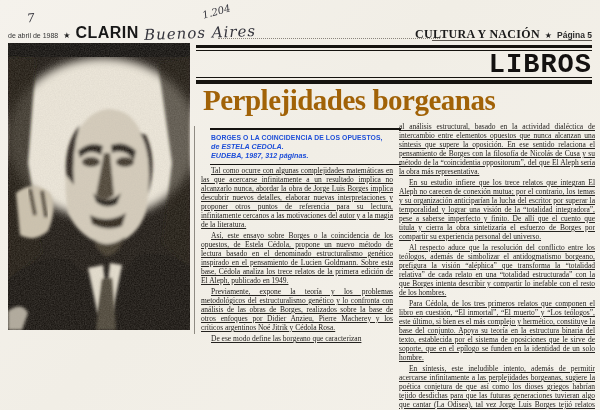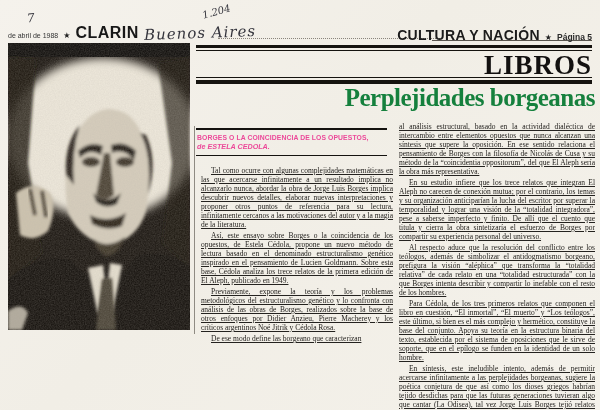--- a/index.html
+++ b/index.html
@@ -15,42 +15,42 @@
   .mh-date{font-family:"Liberation Sans",sans-serif;font-size:7px;color:#333;}
   .mh-star{font-size:8px;color:#222;}
   .mh-paper{font-family:"Liberation Sans",sans-serif;font-weight:bold;font-size:16px;letter-spacing:.5px;color:#181818;}
   .hand{font-family:"DejaVu Serif",serif;font-style:italic;color:#34343c;}
   .hand-city{font-size:15px;transform:rotate(-2deg);letter-spacing:1px;}
   .hand-day{left:27px;top:11px;font-size:12px;transform:rotate(-6deg);}
   .hand-number{left:202px;top:6px;font-size:10px;transform:rotate(-16deg);}
   .leader{left:218px;top:37px;width:222px;border-bottom:1.5px dotted #8a857c;height:1px;}
   .right-rule{left:432px;top:40px;width:160px;height:1px;background:#5a564f;}
   .masthead-right{right:8px;top:27px;display:flex;align-items:baseline;gap:5px;white-space:nowrap;}
-  .mh-section{font-family:Liberation Sans, sans-serif;font-weight:bold;font-size:14px;letter-spacing:.3px;color:#1b1b1b;}
+  .mh-section{font-family:Liberation Serif, serif;font-weight:bold;font-size:12px;letter-spacing:.3px;color:#1b1b1b;}
   .mh-page{font-family:"Liberation Sans",sans-serif;font-size:8.5px;font-weight:bold;color:#2a2a2a;}
 
   
   .rule{background:#15130f;}
   .libros-rule-a{left:196px;top:45px;right:8px;height:2.5px;}
   .libros-rule-b{left:196px;top:50px;right:8px;height:1px;}
   .libros{right:8px;top:50px;width:395px;text-align:right;
-    font-family:Liberation Serif, serif;font-weight:bold;font-size:27px;letter-spacing:1px;color:#131110;}
+    font-family:Liberation Mono, monospace;font-weight:bold;font-size:27px;letter-spacing:1px;color:#131110;}
   .libros-rule-c{left:196px;top:77px;right:8px;height:1px;}
   .libros-rule-d{left:196px;top:80px;right:8px;height:3.5px;}
 
   
   .photo{left:8px;top:43px;width:182px;height:287px;}
   .photo svg{display:block;}
 
   
   .vsep{left:194px;top:126px;width:1px;height:208px;background:#8f8b83;}
-  .title{left:203px;top:84px;width:392px;margin:0;text-align:right;white-space:nowrap;
-    font-family:"Liberation Serif",serif;font-weight:bold;font-size:25px;letter-spacing:-.5px;color:#15803d;}
-  .credit{left:196px;top:128px;width:190px;border-top:2.5px solid #14120f;border-bottom:1.5px solid #14120f;
-    padding:3px 0 4px 1px;font-family:"Liberation Sans",sans-serif;font-weight:bold;color:#ec4899;}
+  .title{left:203px;top:84px;width:392px;margin:0;text-align:left;white-space:nowrap;
+    font-family:"Liberation Serif",serif;font-weight:bold;font-size:29px;letter-spacing:-.5px;color:#a16207;}
+  .credit{left:210px;top:128px;width:190px;border-top:2.5px solid #14120f;border-bottom:1.5px solid #14120f;
+    padding:3px 0 4px 1px;font-family:"Liberation Sans",sans-serif;font-weight:bold;color:#1d4ed8;}
   .credit-book{font-size:6.8px;letter-spacing:.1px;line-height:9px;}
   .credit-author,.credit-pub{font-size:7.2px;font-style:italic;line-height:9px;}
 
   .col{font-size:7.5px;line-height:9px;text-align:justify;color:#24221f;text-decoration:underline;}
   .col p{margin:0 0 2px 0;text-indent:10px;}
   .col p.noindent{text-indent:0;}
   .col-left{left:201px;top:166px;width:192px;}
   .col-right{left:399px;top:122px;width:196px;}
   .byline{margin-top:4px;text-align:right;padding-right:24px;font-weight:bold;font-size:8.5px;color:#181613;}
 </style>
@@ -121,20 +121,21 @@
     <rect width="182" height="287" filter="url(#grain)" opacity="0.3"></rect>
   </svg>
 </div>
 
 <div class="abs vsep"></div>
 <h1 class="abs title">Perplejidades borgeanas</h1>
 
 <div class="abs credit">
   <div class="credit-book">BORGES O LA COINCIDENCIA DE LOS OPUESTOS,</div>
   <div class="credit-author">de ESTELA CEDOLA.</div>
+  <div class="credit-pub">EUDEBA, 1987, 312 páginas.</div>
 </div>
 
 <div class="abs col col-left">
   <p>Tal como ocurre con algunas complejidades matemáticas en las que acercarse infinitamente a un resultado implica no alcanzarlo nunca, abordar la obra de Jorge Luis Borges implica descubrir nuevos detalles, elaborar nuevas interpretaciones y proponer otros puntos de referencia para su lectura, infinitamente cercanos a las motivaciones del autor y a la magia de la literatura.</p>
   <p>Así, este ensayo sobre Borges o la coincidencia de los opuestos, de Estela Cédola, propone un nuevo método de lectura basado en el denominado estructuralismo genético inspirado en el pensamiento de Lucien Goldmann. Sobre esta base, Cédola analiza los trece relatos de la primera edición de El Aleph, publicado en 1949.</p>
   <p>Previamente, expone la teoría y los problemas metodológicos del estructuralismo genético y lo confronta con análisis de las obras de Borges, realizados sobre la base de otros enfoques por Didier Anzieu, Pierre Macherey y los críticos argentinos Noé Jitrik y Cédola Rosa.</p>
   <p>De ese modo define las borgeano que caracterizan</p>
 </div>
 
 <div class="abs col col-right">

